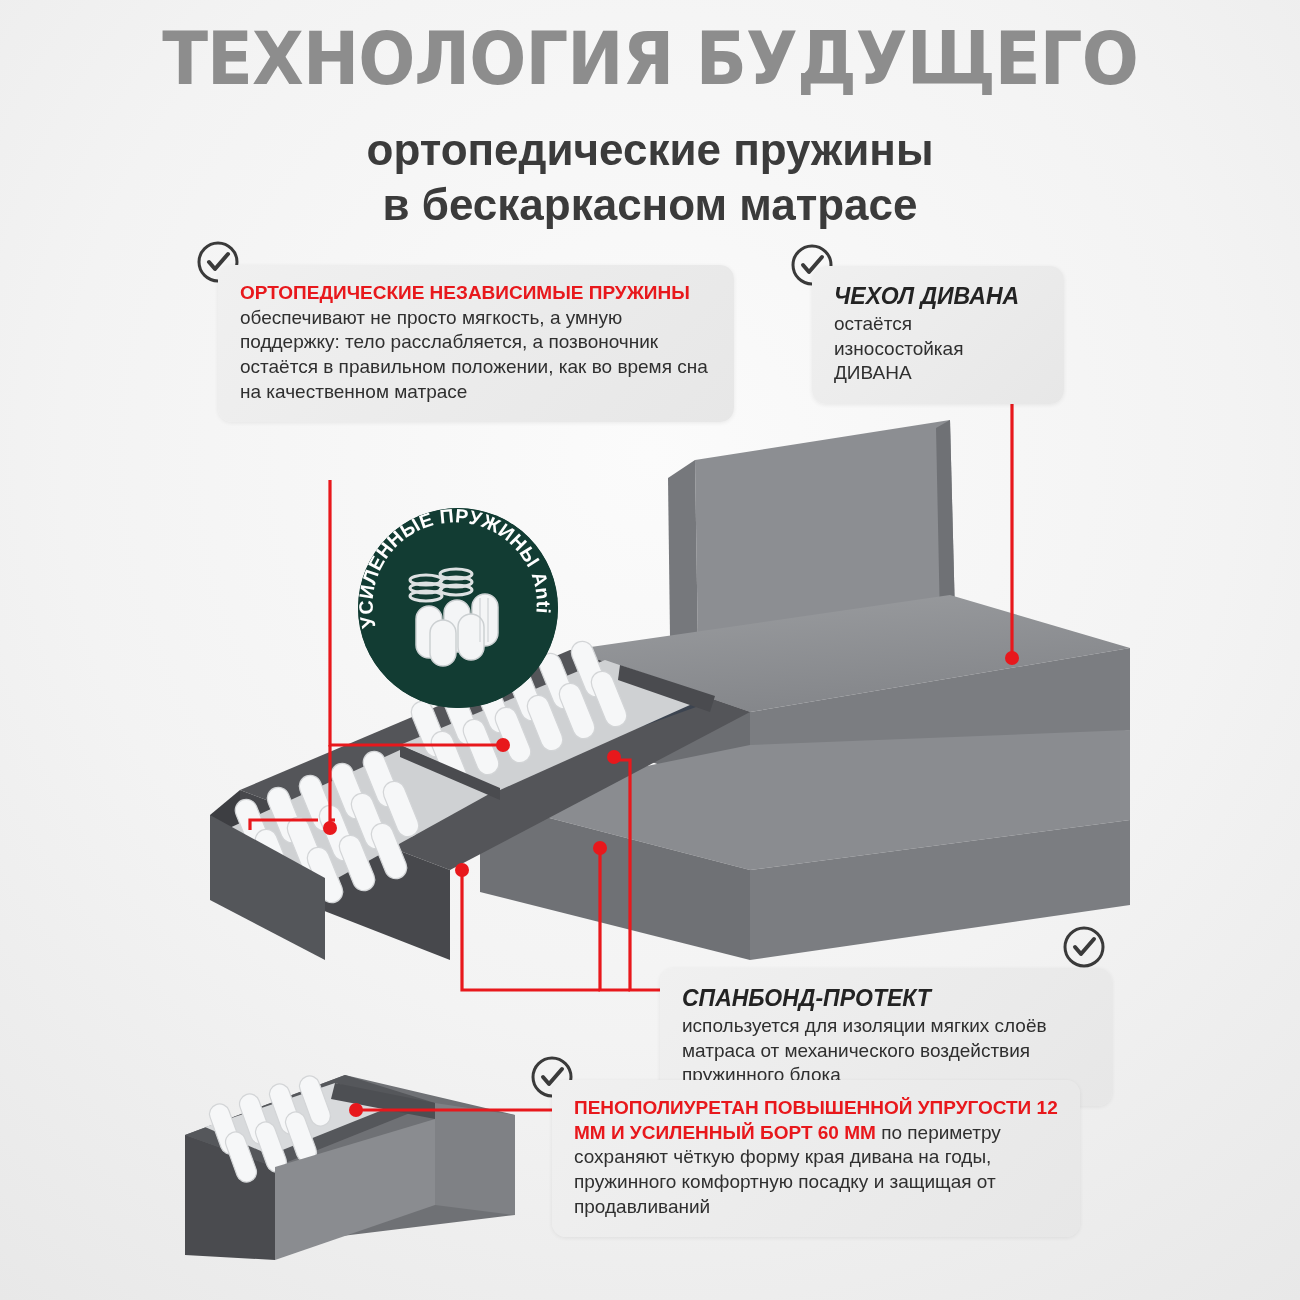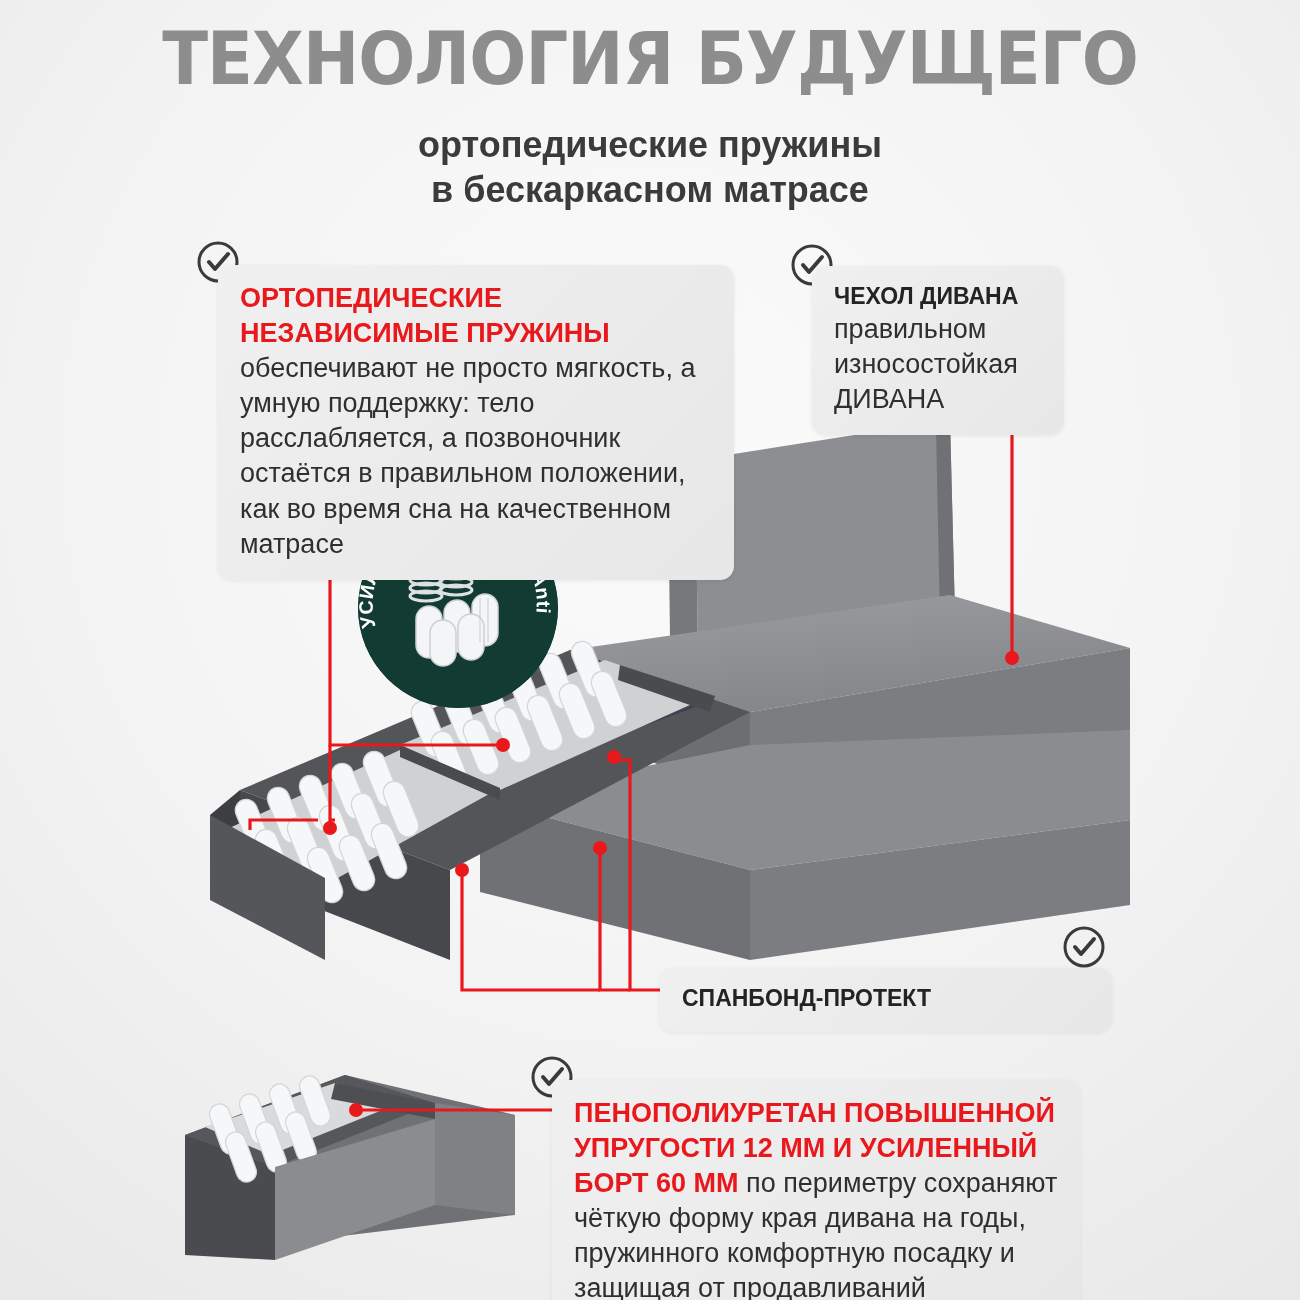--- a/index.html
+++ b/index.html
@@ -35,49 +35,50 @@
     letter-spacing: -1px;
     color: #8d8d8d;
     transform: scaleX(0.92);
   }
   .subtitle {
     position: absolute;
     top: 122px;
     left: 0;
     width: 1300px;
     text-align: center;
-    font-size: 36px;
+    font-size: 44px;
     line-height: 1.25;
     font-weight: bold;
     color: #3b3b3b;
   }
 
   
   .card {
     position: absolute;
     background: linear-gradient(135deg, #f0f0f0 0%, #e7e7e7 100%);
     border-radius: 14px;
     box-shadow: 0 1px 4px rgba(0,0,0,0.07);
     padding: 16px 22px 18px 22px;
     box-sizing: border-box;
   }
   .card p {
     margin: 0;
-    font-size: 27px;
+    font-size: 19px;
     line-height: 1.30;
     color: #2f2f2f;
   }
   .card .accent {
     color: #e8181c;
     font-weight: bold;
   }
   .card .bold-dark {
     color: #232323;
     font-weight: bold;
     font-size: 23px;
+    font-style: italic;
   }
 
   
   .check {
     position: absolute;
     width: 44px;
     height: 44px;
   }
   .check svg { display: block; }
 
@@ -291,33 +292,34 @@
   </div>
 
   <div class="check" style="left:790px; top:243px;">
     <svg viewBox="0 0 44 44" width="44" height="44">
       <circle cx="22" cy="22" r="19" fill="none" stroke="#3a3a3a" stroke-width="3"></circle>
       <path d="M13 22 L19 29 L32 14" fill="none" stroke="#3a3a3a" stroke-width="4" stroke-linecap="round" stroke-linejoin="round"></path>
     </svg>
   </div>
   <div class="card" style="left:812px; top:266px; width:252px;">
     <p class="bold-dark">ЧЕХОЛ ДИВАНА</p>
-    <p>правильном</p>
+    <p>остаётся</p>
     <p>износостойкая</p>
     <p>ДИВАНА</p>
   </div>
 
   <div class="check" style="left:1062px; top:925px;">
     <svg viewBox="0 0 44 44" width="44" height="44">
       <circle cx="22" cy="22" r="19" fill="none" stroke="#3a3a3a" stroke-width="3"></circle>
       <path d="M13 22 L19 29 L32 14" fill="none" stroke="#3a3a3a" stroke-width="4" stroke-linecap="round" stroke-linejoin="round"></path>
     </svg>
   </div>
   <div class="card" style="left:660px; top:968px; width:452px;">
     <p class="bold-dark">СПАНБОНД-ПРОТЕКТ</p>
+    <p>используется для изоляции мягких слоёв матраса от механического воздействия пружинного блока</p>
   </div>
 
   <div class="check" style="left:530px; top:1055px;">
     <svg viewBox="0 0 44 44" width="44" height="44">
       <circle cx="22" cy="22" r="19" fill="none" stroke="#3a3a3a" stroke-width="3"></circle>
       <path d="M13 22 L19 29 L32 14" fill="none" stroke="#3a3a3a" stroke-width="4" stroke-linecap="round" stroke-linejoin="round"></path>
     </svg>
   </div>
   <div class="card" style="left:552px; top:1080px; width:528px;">
     <p>

